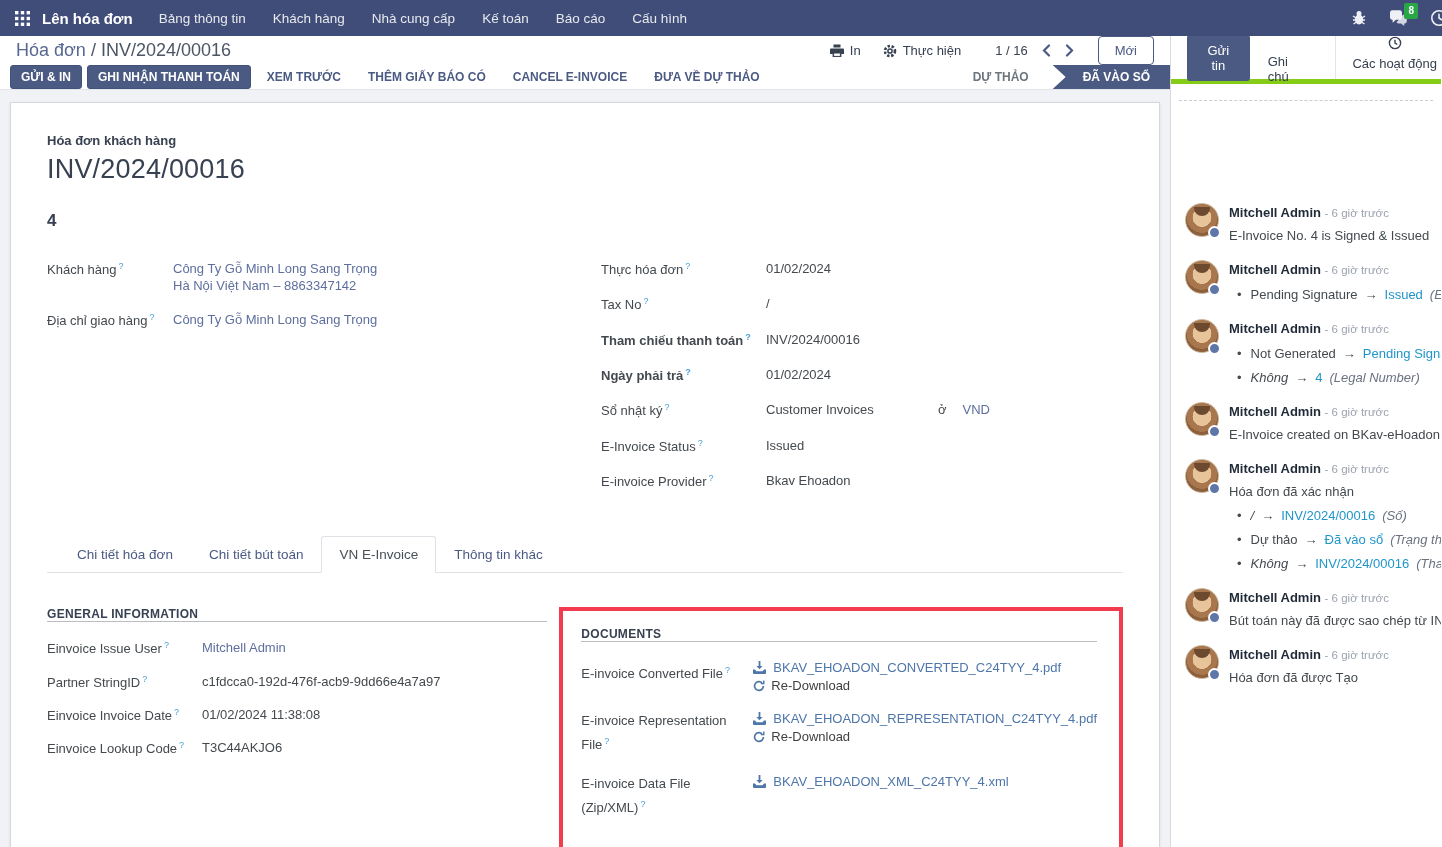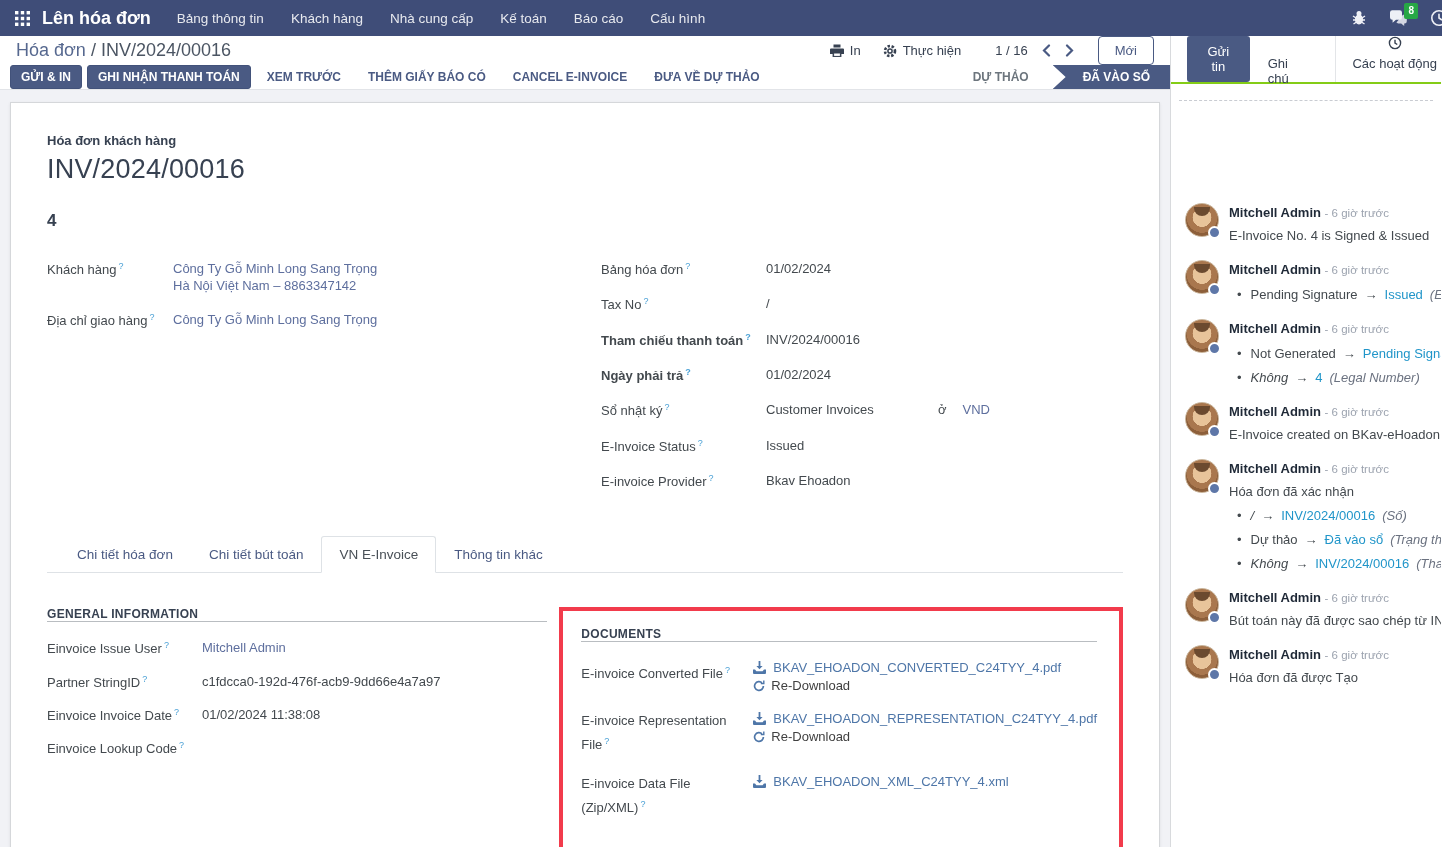--- a/index.html
+++ b/index.html
@@ -2,21 +2,21 @@
 <html><head>
 <meta charset="utf-8">
 <style>
   * { margin:0; padding:0; box-sizing:border-box; }
   html,body { width:1442px; height:847px; overflow:hidden; background:#fff;
     font-family:"Liberation Sans","DejaVu Sans",sans-serif; color:#43494e; }
 
   
   .navbar { height:36px; background:#3f4d78; display:flex; align-items:center; padding:0 12px; color:#fff; position:relative; }
   .nav-apps { width:20px; height:20px; display:flex; align-items:center; justify-content:center; margin-right:10px; cursor:pointer; }
-  .nav-brand { font-size:18px; font-weight:bold; margin-right:26px; cursor:pointer; }
+  .nav-brand { font-size:15px; font-weight:bold; margin-right:26px; cursor:pointer; }
   .nav-item { font-size:13.5px; color:rgba(255,255,255,.88); margin-right:27px; cursor:pointer; }
   .nav-right { position:absolute; right:0; top:0; height:36px; display:flex; align-items:center; gap:22px; padding-right:2px; }
   .nav-ico { position:relative; color:#eef0f6; display:flex; align-items:center; cursor:pointer; }
   .badge-green { position:absolute; top:-7px; right:-10px; background:#27a745; color:#fff; font-size:10px; line-height:1;
     padding:3px 4px; border-radius:2px; font-weight:bold; }
 
   
   .page { display:flex; height:811px; }
   .main { width:1171px; border-right:1px solid #d8dadd; display:flex; flex-direction:column; }
   .sidebar { width:270px; background:#fff; overflow:hidden; }
@@ -82,21 +82,21 @@
   .gi-row { display:grid; grid-template-columns:155px 1fr; font-size:13px; margin-bottom:17px; }
 
   .red-box { border:4px solid #f23b4c; width:566px; padding:16px 22px 30px 18px; }
   .doc-row { display:grid; grid-template-columns:172px 1fr; font-size:13px; margin-bottom:14px; }
   .doc-label { color:#43494e; line-height:20px; }
   .file-line { display:flex; align-items:center; gap:7px; color:#4e76a8; cursor:pointer; }
   .redl-line { display:flex; align-items:center; gap:6px; color:#404040; cursor:pointer; margin-top:3px; }
   .doc-row + .doc-row { margin-top:18px; }
 
   
-  .chat-head { height:48px; display:flex; align-items:center; border-bottom:2px solid #84cc16; padding-left:16px; }
+  .chat-head { height:48px; display:flex; align-items:center; border-bottom:5px solid #84cc16; padding-left:16px; }
   .btn-send { background:#4a5a83; color:#fff; border:none; font-size:13px; padding:8px 14px; border-radius:3px; cursor:pointer; }
   .btn-log { color:#374151; font-size:13px; padding:8px 14px; margin-left:4px; cursor:pointer;margin-top:23px; }
   .btn-activity { display:flex; align-items:center; gap:6px; color:#374151; font-size:13px; border-left:1px solid #e3e5e8;
     align-self:stretch; padding:0 4px 0 16px; margin-left:14px; cursor:pointer; white-space:nowrap;flex-direction:column; }
   .chat-dashed { border-top:1px dashed #c9ccd2; margin:16px 8px 0 8px; }
   .messages { padding:102px 0 0 14px; }
   .msg { display:flex; margin-bottom:15px; }
   .avatar-wrap { position:relative; width:34px; height:34px; flex:none; margin-right:10px; }
   .avatar { width:34px; height:34px; border-radius:50%;
     background:radial-gradient(circle at 50% 42%, #e8c49a 0 38%, #a9774e 39% 62%, #8d5f3a 63%);
@@ -245,21 +245,21 @@
               </div>
             </div>
             <div class="frow" style="margin-top:17px;">
               <div class="flabel"><span>Địa chỉ giao hàng</span><span class="help">?</span></div>
               <div class="link-muted">Công Ty Gỗ Minh Long Sang Trọng</div>
             </div>
           </div>
 
           <div class="fcol-right">
             <div class="frow">
-              <div class="flabel"><span>Bảng hóa đơn</span><span class="help">?</span></div>
+              <div class="flabel"><span>Thực hóa đơn</span><span class="help">?</span></div>
               <div class="fvalue">01/02/2024</div>
             </div>
             <div class="frow">
               <div class="flabel"><span>Tax No</span><span class="help">?</span></div>
               <div class="fvalue">/</div>
             </div>
             <div class="frow">
               <div class="flabel bold"><span>Tham chiếu thanh toán</span><span class="help">?</span></div>
               <div class="fvalue">INV/2024/00016</div>
             </div>
@@ -303,20 +303,21 @@
             <div class="gi-row">
               <div class="flabel"><span>Partner StringID</span><span class="help">?</span></div>
               <div class="fvalue">c1fdcca0-192d-476f-acb9-9dd66e4a7a97</div>
             </div>
             <div class="gi-row">
               <div class="flabel"><span>Einvoice Invoice Date</span><span class="help">?</span></div>
               <div class="fvalue">01/02/2024 11:38:08</div>
             </div>
             <div class="gi-row">
               <div class="flabel"><span>Einvoice Lookup Code</span><span class="help">?</span></div>
+              <div class="fvalue">T3C44AKJO6</div>
             </div>
           </div>
 
           <div class="red-box">
             <div class="sec-head">DOCUMENTS</div>
 
             <div class="doc-row">
               <div class="doc-label"><span>E-invoice Converted File</span><span class="help">?</span></div>
               <div>
                 <div class="file-line">

